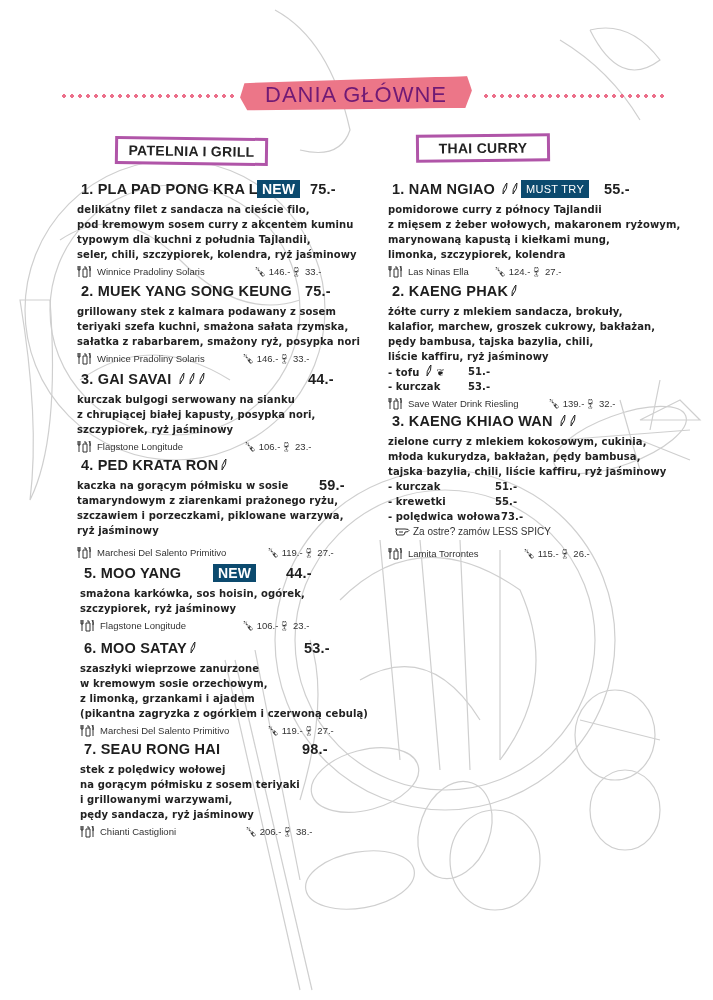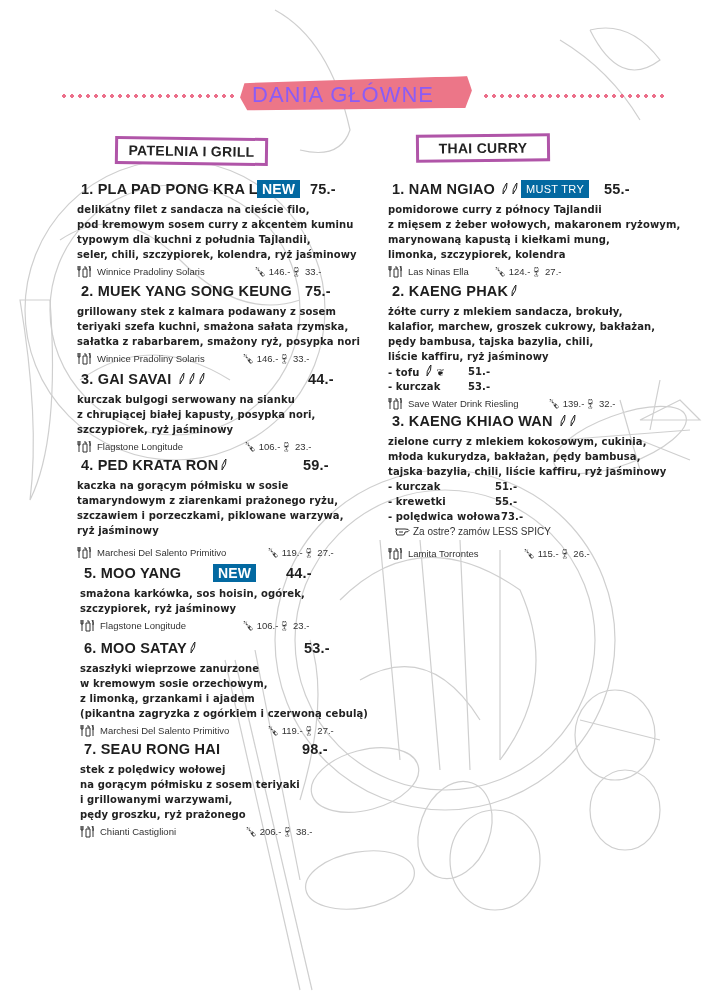--- a/index.html
+++ b/index.html
@@ -10,36 +10,36 @@
 
   .dots { position: absolute; top: 93px; height: 6px;
           background-image: radial-gradient(circle, #ec6f8a 1.6px, transparent 1.8px);
           background-size: 8px 6px; background-repeat: repeat-x; }
   .dots.left { left: 60px; width: 176px; }
   .dots.right { left: 482px; width: 185px; }
 
   .title-banner { position: absolute; left: 240px; top: 78px; width: 232px; height: 32px;
                   background: #ec7688; transform: rotate(-1deg);
                   clip-path: polygon(2% 10%, 98% 0%, 100% 45%, 97% 100%, 3% 95%, 0% 55%); }
-  .title-text { position: absolute; left: 227px; top: 80px; width: 232px; height: 30px; text-align: center;
-                color: #8b5cf6; font-family: "Liberation Sans", sans-serif; font-size: 22px; letter-spacing: 1px; line-height: 30px; }
+  .title-text { position: absolute; left: 240px; top: 80px; width: 232px; height: 30px; text-align: center;
+                color: #701a75; font-family: "Liberation Sans", sans-serif; font-size: 22px; letter-spacing: 1px; line-height: 30px; }
 
   .section-head { position: absolute; height: 28px; border: 3px solid #b055a8; background: #ffffff;
                   text-align: center; font-family: "Liberation Sans", sans-serif; font-weight: bold;
                   font-size: 14px; letter-spacing: 0.3px; line-height: 22px; color: #222; }
   #sec-left { left: 115px; top: 137px; width: 153px; transform: rotate(0.8deg); }
   #sec-right { left: 416px; top: 134px; width: 134px; transform: rotate(-0.6deg); }
 
   .dish { position: absolute; }
   .dish-head { position: relative; height: 18px; font-family: "Liberation Sans", sans-serif;
                font-size: 14.5px; font-weight: bold; letter-spacing: 0.2px; white-space: nowrap; }
   .dish-head .name { position: absolute; left: 16px; top: 0; text-align: right; }
   .dish-head .price { position: absolute; top: 0; }
   .chili { display: inline-block; width: 8px; height: 13px; margin-left: 2px; vertical-align: -1px; }
-  .badge { position: absolute; top: -1px; height: 18px; padding: 0 5px; background: #0369a1;
+  .badge { position: absolute; top: -1px; height: 18px; padding: 0 5px; background: #0c4a6e;
            color: #fff; font-family: "Liberation Sans", sans-serif; font-size: 14px; line-height: 18px; }
   .badge.small { font-size: 11px; font-weight: normal; letter-spacing: 0.3px; }
   .desc { margin-left: 12px; margin-top: 3px; font-family: "DejaVu Sans", sans-serif; font-size: 10px;
           font-weight: bold; line-height: 15px; color: #222; letter-spacing: 0.1px; white-space: nowrap; }
   .variant { position: relative; height: 15px; }
   .variant .v-price { position: absolute; top: 0; }
   .wine { position: relative; margin-left: 12px; margin-top: 3px; height: 14px; font-family: "Liberation Sans", sans-serif;
           font-size: 9.5px; color: #333; white-space: nowrap; }
   .wine .w-icon { position: absolute; left: 0; top: 0; width: 16px; height: 13px; }
   .wine .w-name { position: absolute; left: 20px; top: 1px; }
@@ -154,21 +154,21 @@
     <span class="w-name">Flagstone Longitude</span>
     <span class="w-prices" style="left:167px;"><span>🍾︎</span> <span>106.-</span><span>🍷︎</span> <span>23.-</span></span>
   </div>
 </div>
 
 <div class="dish" style="left:65px; top:457px; width:275px;">
   <div class="dish-head">
     <span class="name"><span>4. PED KRATA RON</span><svg class="chili" viewBox="0 0 8 13">
           <path d="M6 1 Q7 6 2 12 Q1 8 5 2 Z" fill="none" stroke="#222" stroke-width="1"></path>
         </svg></span>
-    <span class="price" style="left:238px;">59.-</span>
+    <span class="price" style="left:254px;margin-top:20px;">59.-</span>
   </div>
   <div class="desc">
     <div>kaczka na gorącym półmisku w sosie</div>
     <div>tamaryndowym z ziarenkami prażonego ryżu,</div>
     <div>szczawiem i porzeczkami, piklowane warzywa,</div>
     <div>ryż jaśminowy</div>
   </div>
   <div class="wine" style="margin-top:8px;">
     <svg class="w-icon" viewBox="0 0 16 13">
         <path d="M2 1 V12 M1 1 V5 H3 V1 M6 4 H10 V12 H6 Z M7 2 H9 V4 M13 1 V12 M12 1 Q14 4 13 6" stroke="#333" fill="none" stroke-width="1"></path>
@@ -221,21 +221,21 @@
 
 <div class="dish" style="left:68px; top:741px; width:275px;">
   <div class="dish-head">
     <span class="name">7. SEAU RONG HAI</span>
     <span class="price" style="left:234px;">98.-</span>
   </div>
   <div class="desc">
     <div>stek z polędwicy wołowej</div>
     <div>na gorącym półmisku z sosem teriyaki</div>
     <div>i grillowanymi warzywami,</div>
-    <div>pędy groszku, ryż prażonego</div>
+    <div>pędy sandacza, ryż jaśminowy</div>
   </div>
   <div class="wine">
     <svg class="w-icon" viewBox="0 0 16 13">
         <path d="M2 1 V12 M1 1 V5 H3 V1 M6 4 H10 V12 H6 Z M7 2 H9 V4 M13 1 V12 M12 1 Q14 4 13 6" stroke="#333" fill="none" stroke-width="1"></path>
       </svg>
     <span class="w-name">Chianti Castiglioni</span>
     <span class="w-prices" style="left:165px;"><span>🍾︎</span> <span>206.-</span><span>🍷︎</span> <span>38.-</span></span>
   </div>
 </div>
 

